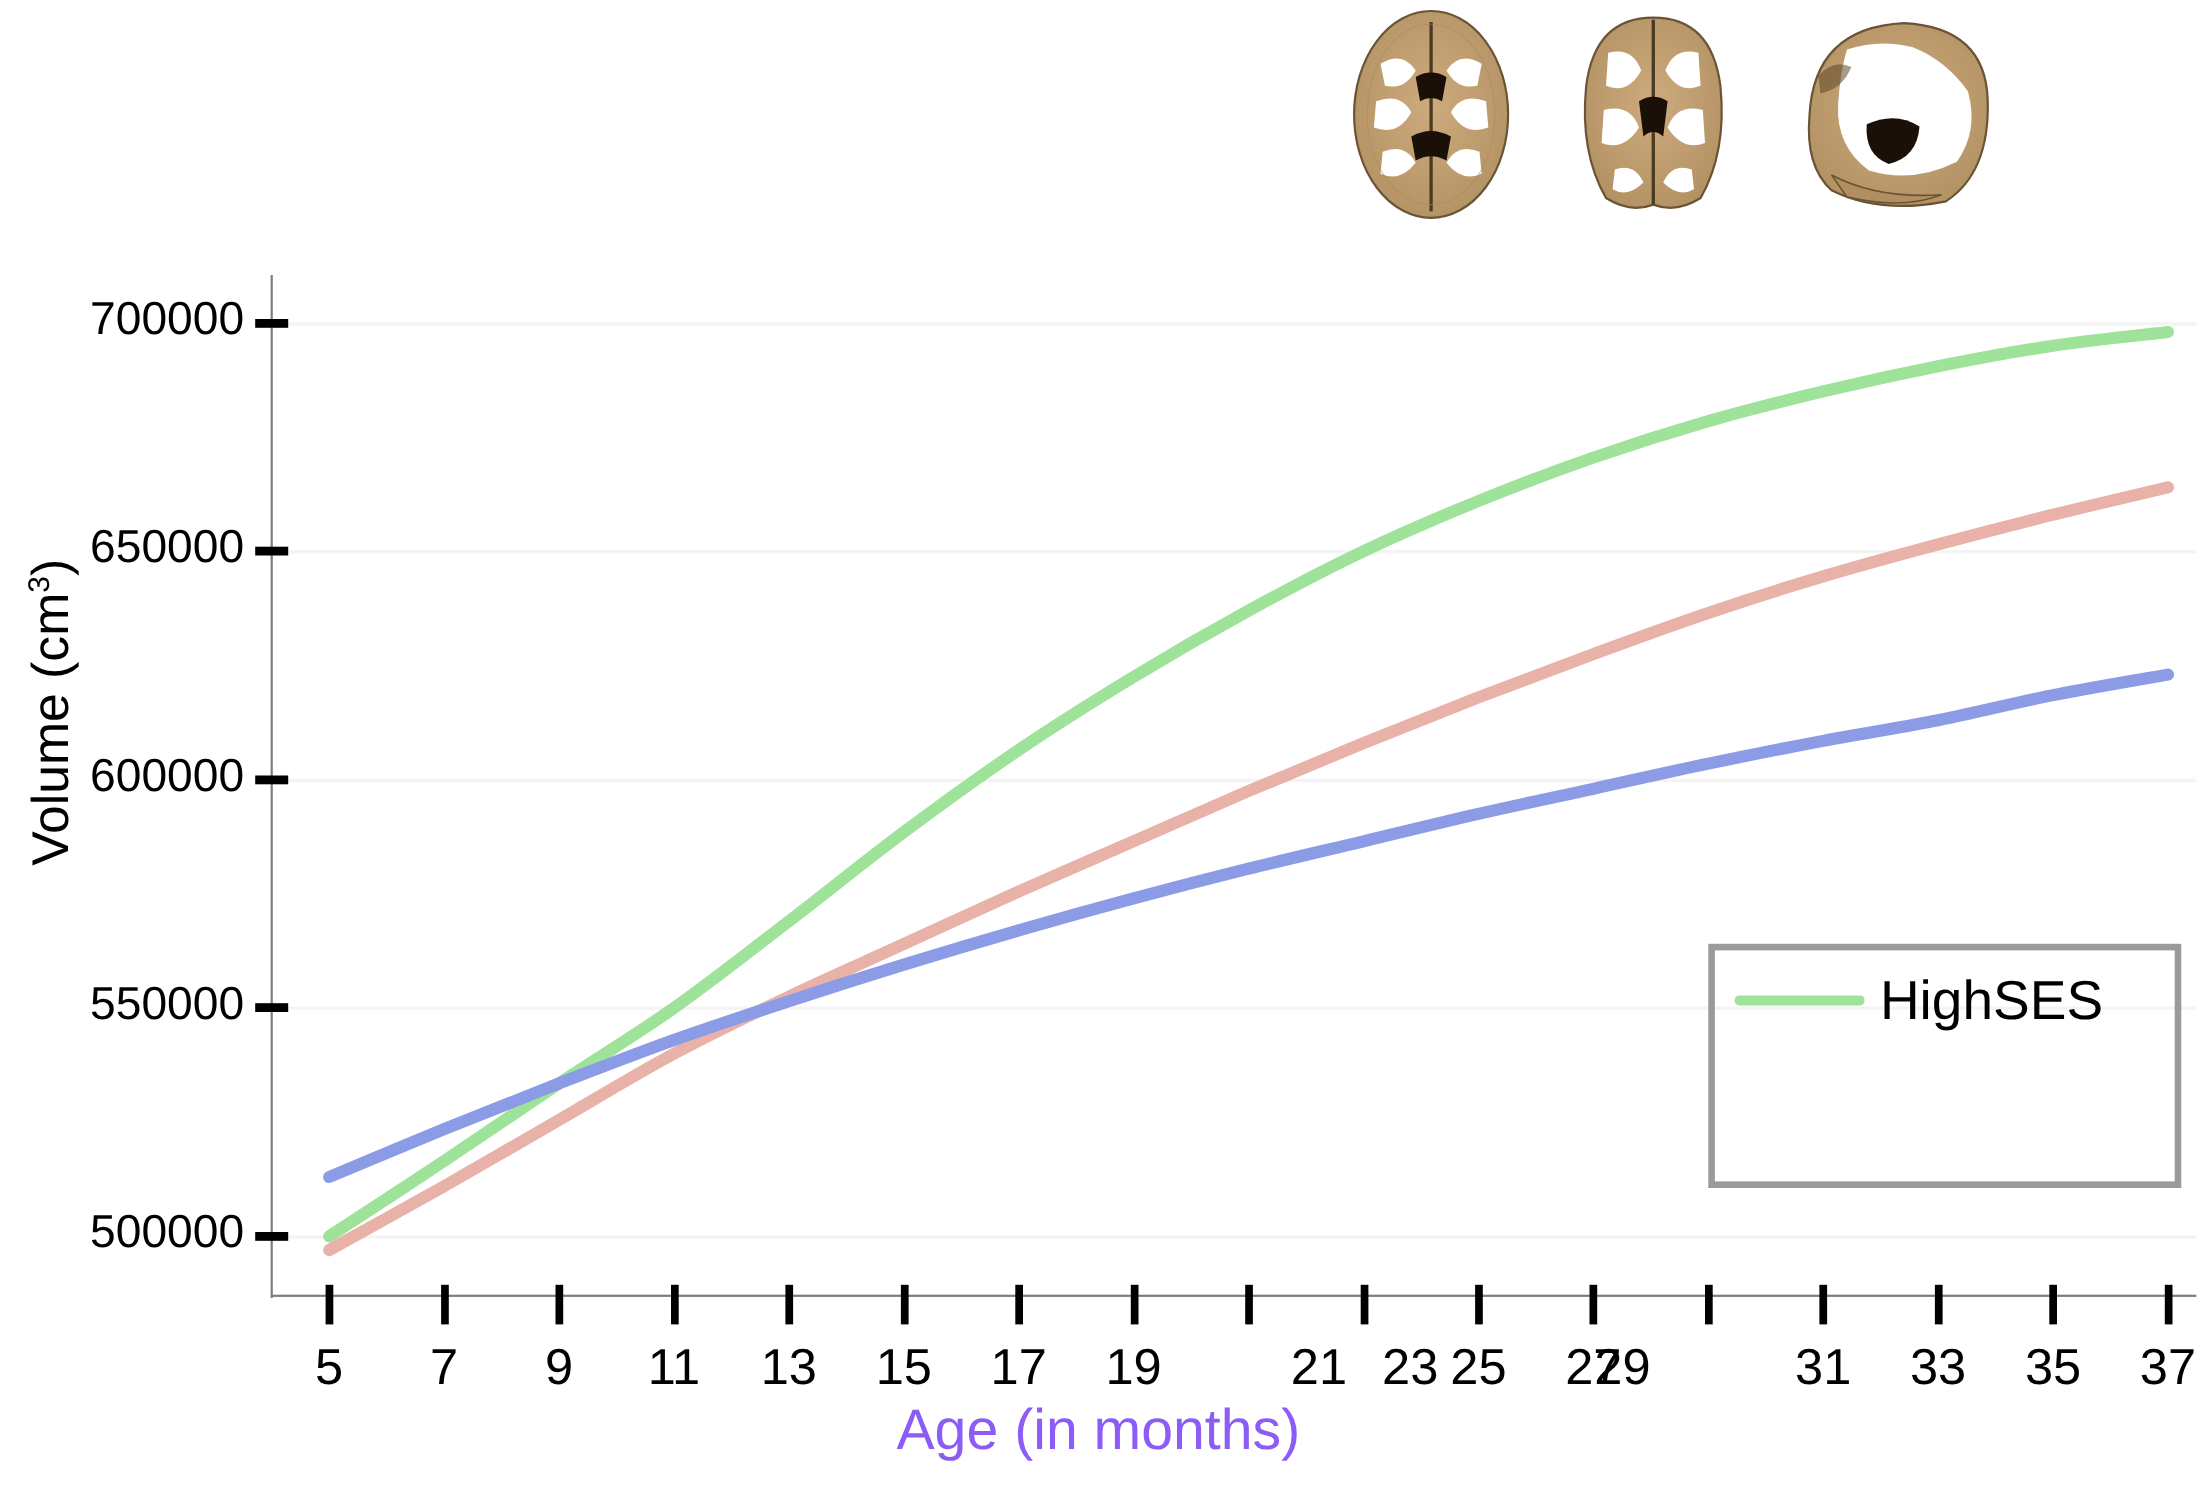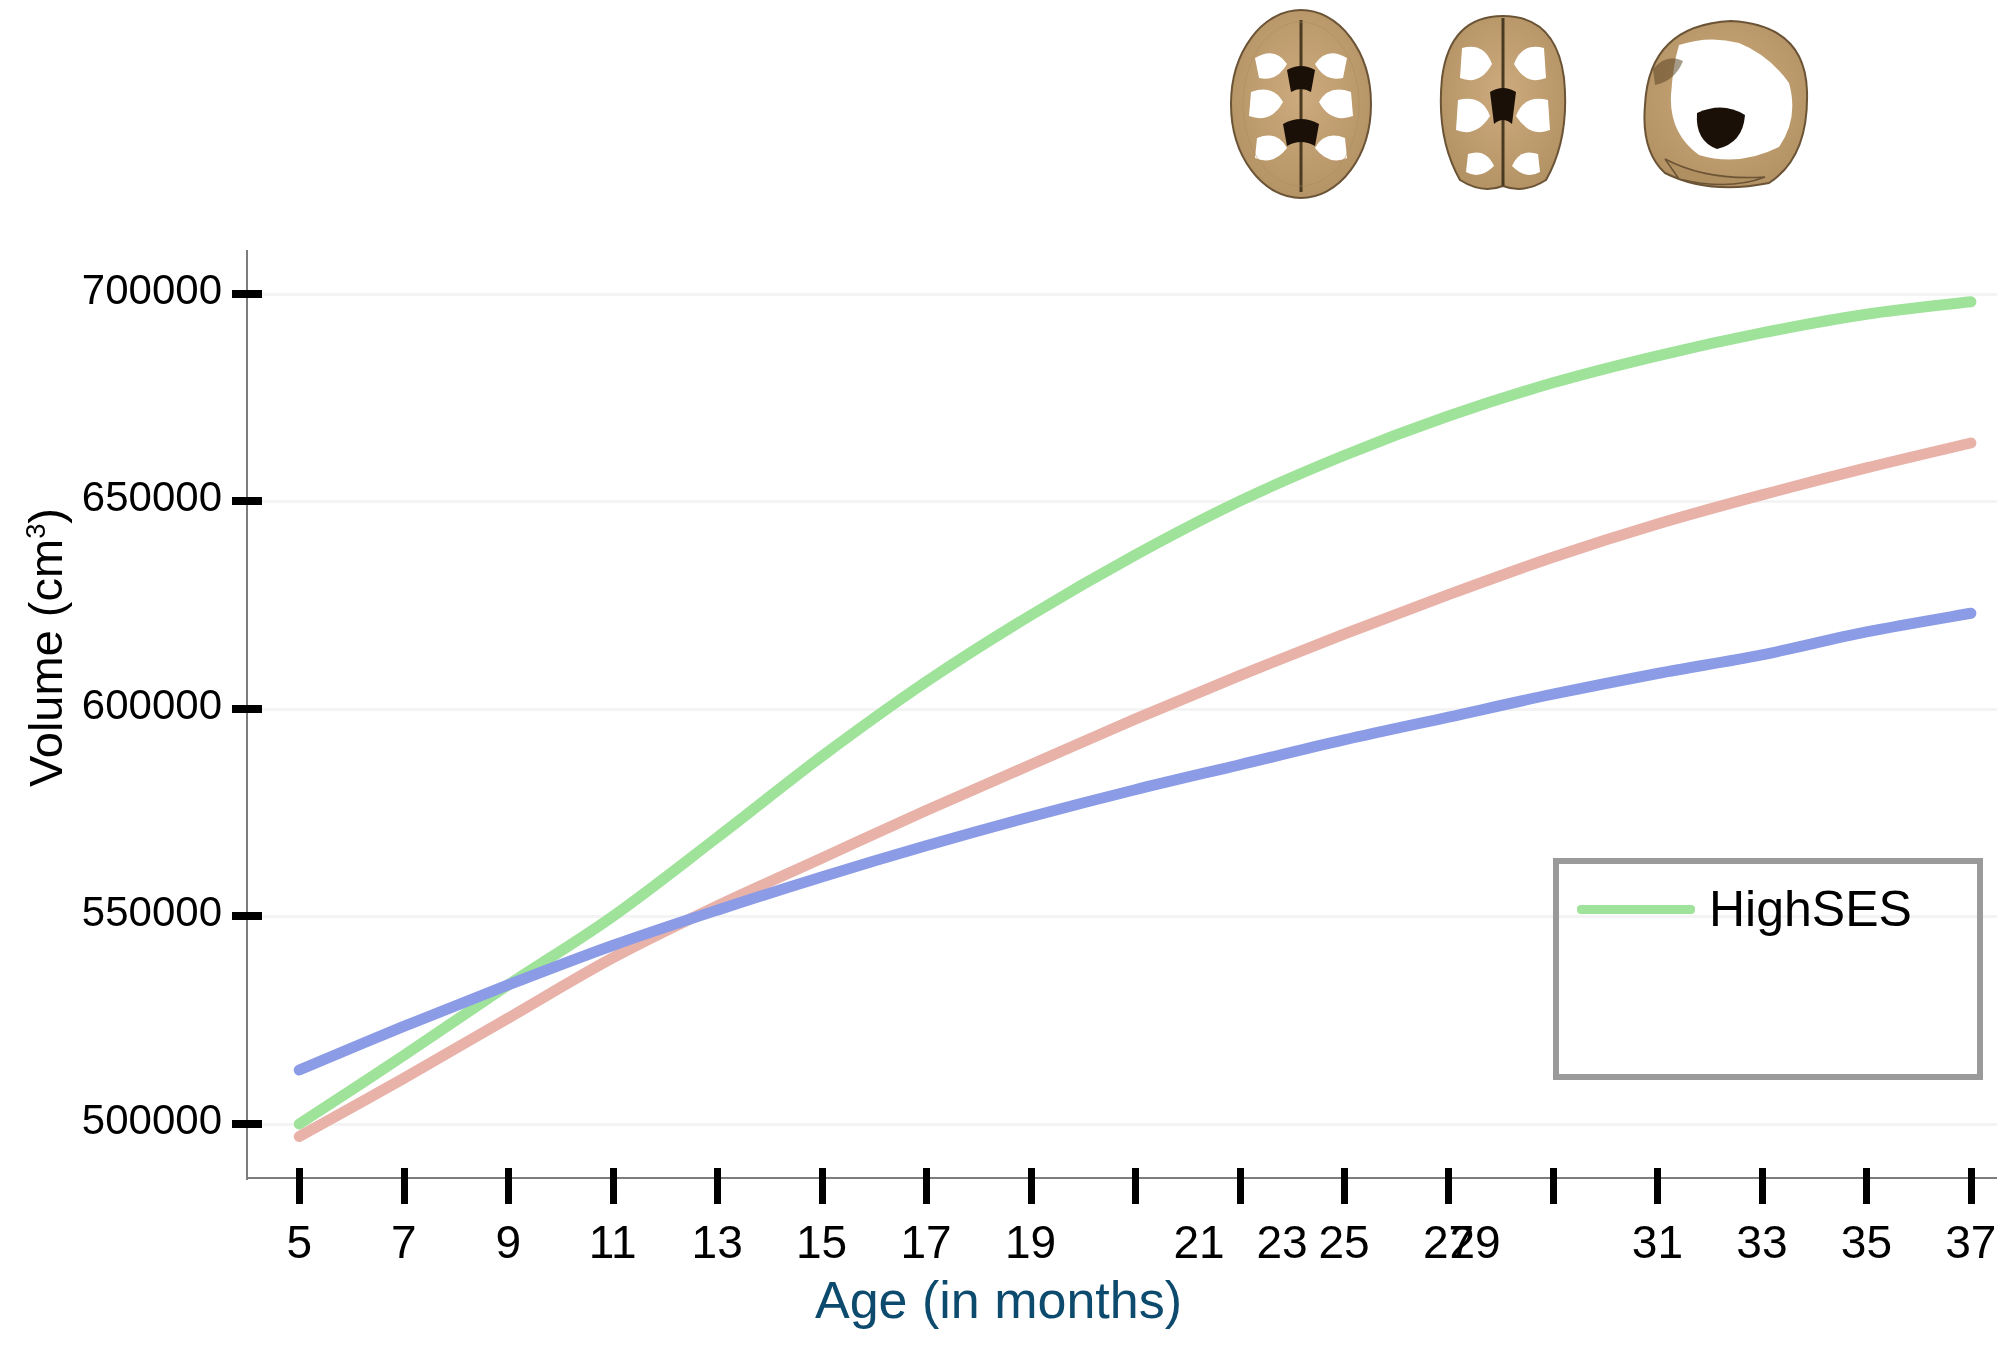--- a/index.html
+++ b/index.html
@@ -137,21 +137,21 @@
     font-size: 46px;
     color: #000000;
   }
   #x-axis-title {
     position: absolute;
     left: 0;
     top: 1270px;
     width: 1997px;
     text-align: center;
     font-size: 52px;
-    color: #0c4a6e;
+    color: #8b5cf6;
   }
 
   
   #curves {
     position: absolute;
     left: 247px;
     top: 252px;
     width: 1750px;
     height: 926px;
     overflow: visible;

